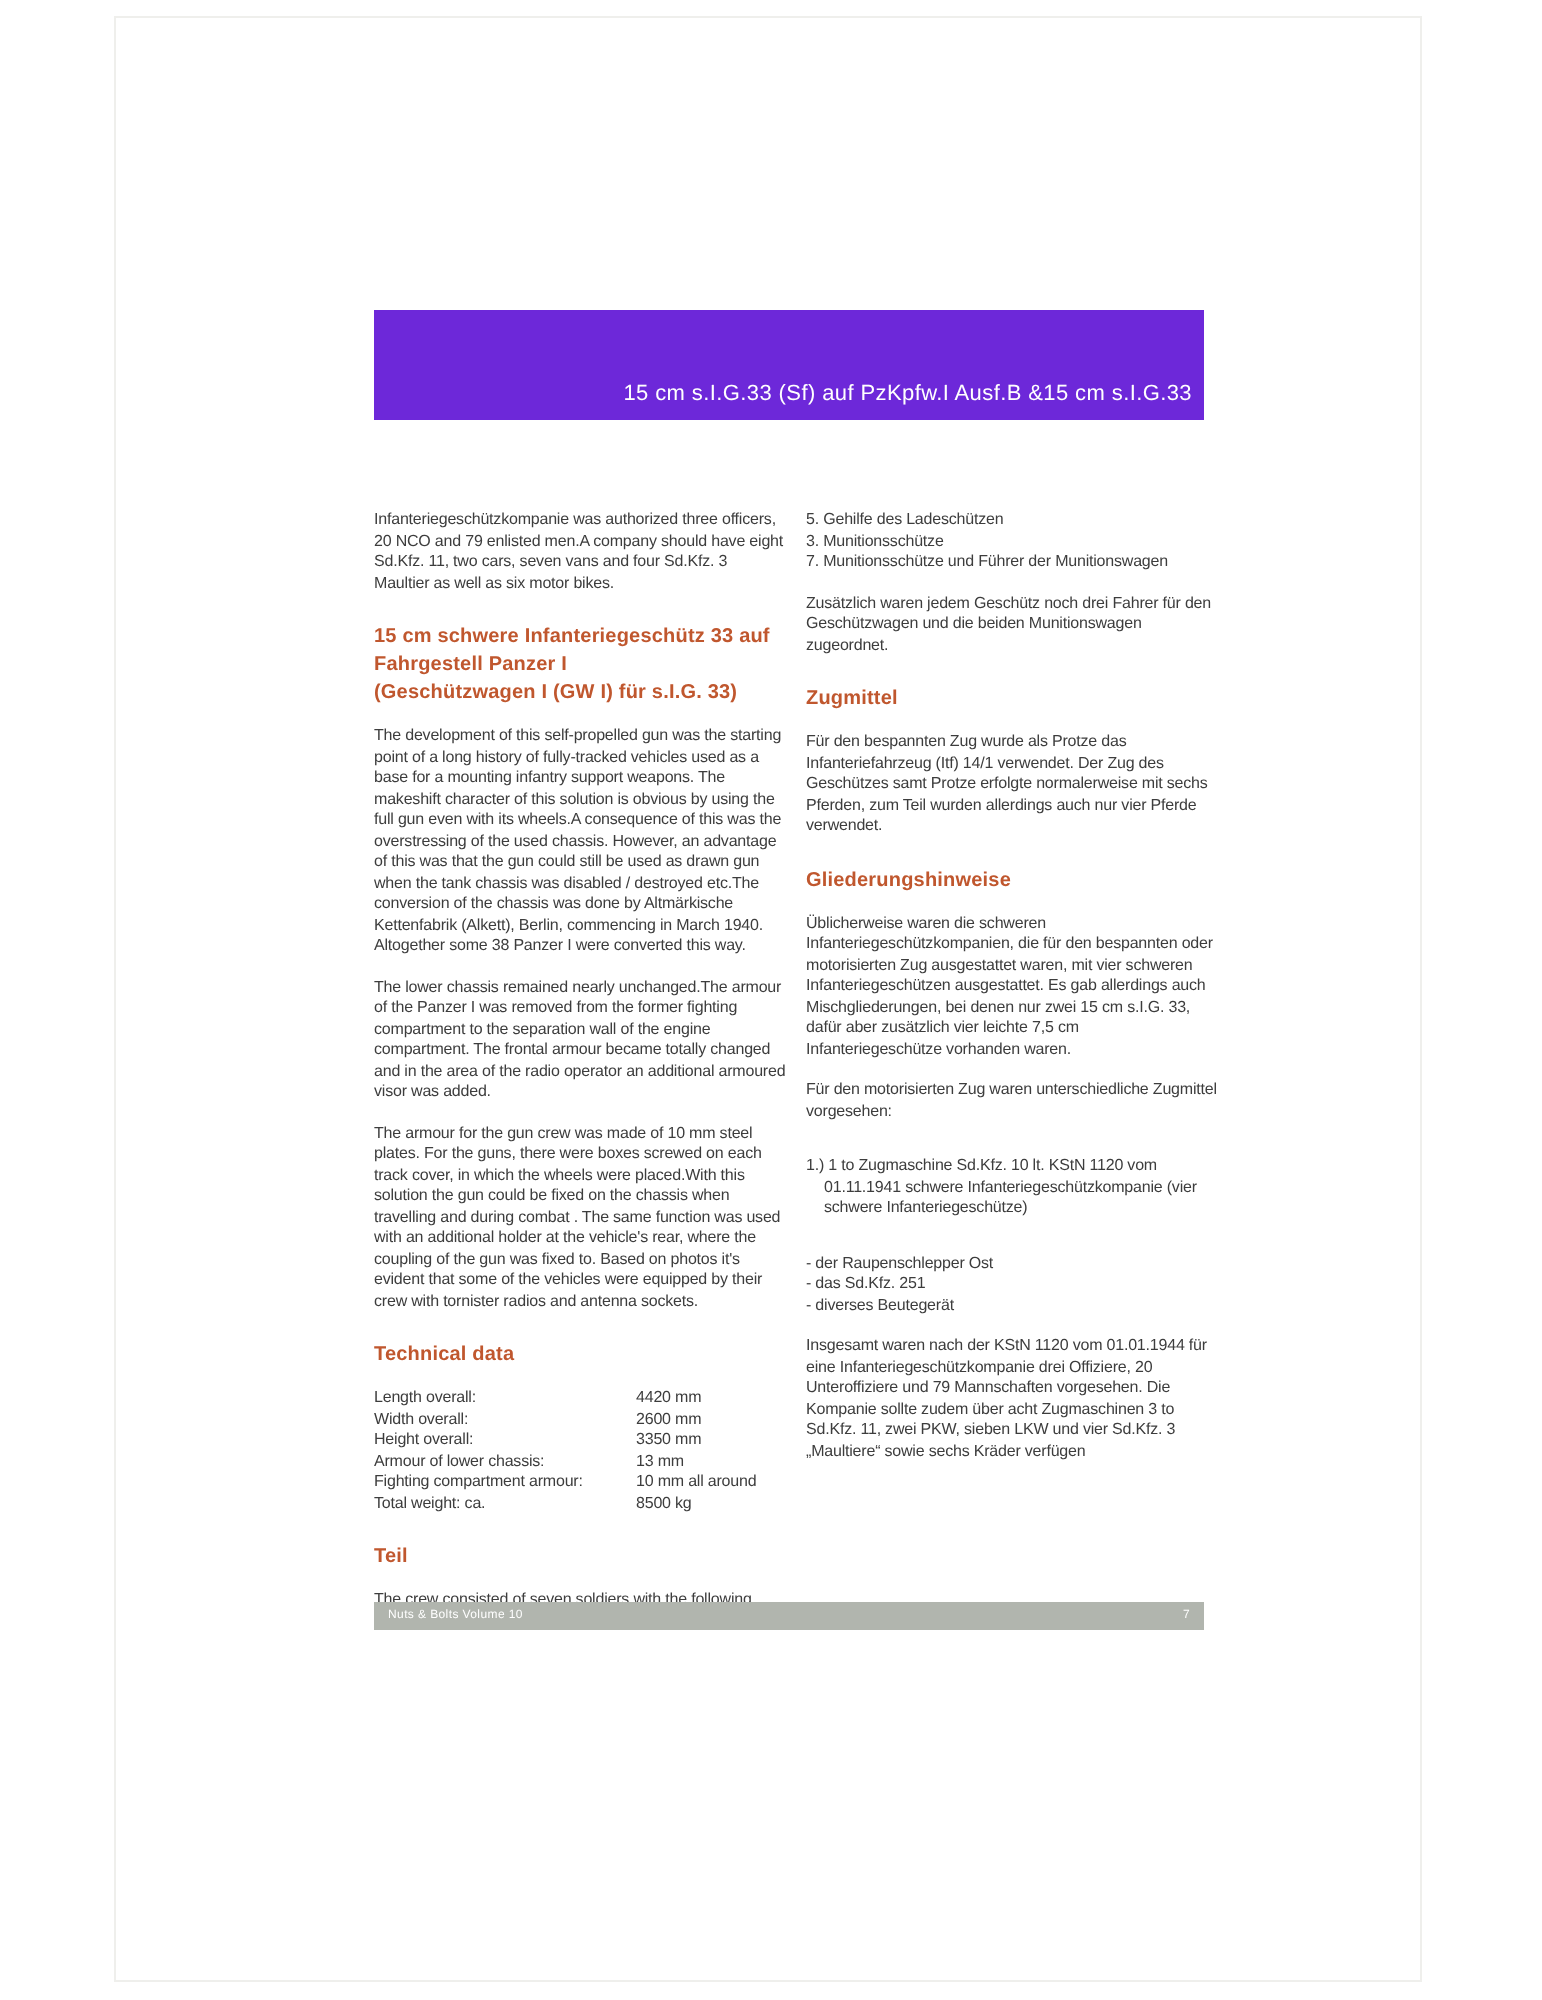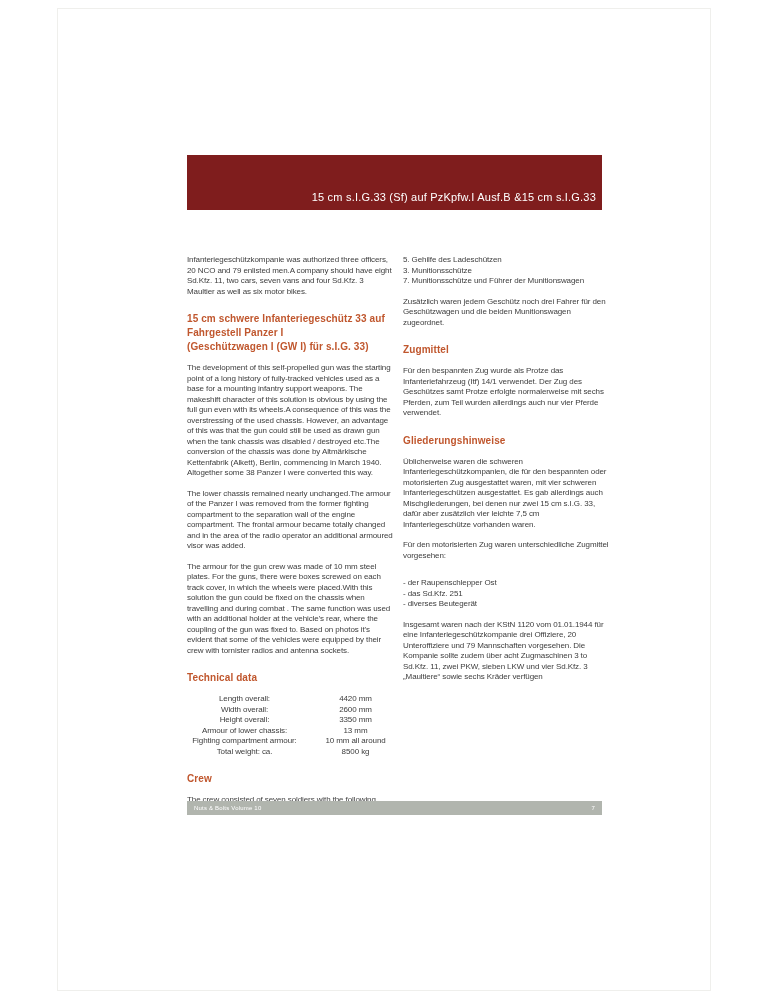--- a/index.html
+++ b/index.html
@@ -23,21 +23,21 @@
     height: 983px;
     border: 1px solid #efefec;
     box-sizing: border-box;
   }
   .header-bar {
     position: absolute;
     left: 187px;
     top: 155px;
     width: 415px;
     height: 55px;
-    background: #7f1d1d;
+    background: #6d28d9;
   }
   .header-title {
     position: absolute;
     right: 6px;
     bottom: 7px;
     color: #ffffff;
     font-size: 11px;
     letter-spacing: 0.2px;
     white-space: nowrap;
   }
@@ -71,21 +71,20 @@
     letter-spacing: 0.1px;
   }
   .col > :first-child { margin-top: 0; }
   .tech-table { margin: 0 0 10px 0; }
   .tech-row {
     display: flex;
     font-size: 8px;
     line-height: 10.5px;
     letter-spacing: -0.1px;
     color: #3d3d3d;
-    text-align: center;
   }
   .tech-label { width: 115px; flex: 0 0 115px; }
   .tech-value { flex: 1; margin-left: 16px; }
   .list-block { margin: 17px 0 10px 0; }
   .list-line { }
   .hang {
     padding-left: 9px;
     text-indent: -9px;
   }
   .footer-bar {
@@ -154,41 +153,42 @@
         <div class="tech-row">
           <span class="tech-label">Fighting compartment armour:</span>
           <span class="tech-value">10 mm all around</span>
         </div>
         <div class="tech-row">
           <span class="tech-label">Total weight: ca.</span>
           <span class="tech-value">8500 kg</span>
         </div>
       </div>
 
-      <h2 class="heading">Crew</h2>
+      <h2 class="heading">Teil</h2>
       <p class="body">The crew consisted of seven soldiers with the following tasks:</p>
     </div>
 
     <div class="col">
       <div class="body list-block">
         <div class="list-line">5. Gehilfe des Ladeschützen</div>
         <div class="list-line">3. Munitionsschütze</div>
         <div class="list-line">7. Munitionsschütze und Führer der Munitionswagen</div>
       </div>
 
       <p class="body">Zusätzlich waren jedem Geschütz noch drei Fahrer für den Geschützwagen und die beiden Munitionswagen zugeordnet.</p>
 
       <h2 class="heading">Zugmittel</h2>
       <p class="body">Für den bespannten Zug wurde als Protze das Infanteriefahrzeug (Itf) 14/1 verwendet. Der Zug des Geschützes samt Protze erfolgte normalerweise mit sechs Pferden, zum Teil wurden allerdings auch nur vier Pferde verwendet.</p>
 
       <h2 class="heading">Gliederungshinweise</h2>
       <p class="body">Üblicherweise waren die schweren Infanteriegeschützkompanien, die für den bespannten oder motorisierten Zug ausgestattet waren, mit vier schweren Infanteriegeschützen ausgestattet. Es gab allerdings auch Mischgliederungen, bei denen nur zwei 15 cm s.I.G. 33, dafür aber zusätzlich vier leichte 7,5 cm Infanteriegeschütze vorhanden waren.</p>
       <p class="body">Für den motorisierten Zug waren unterschiedliche Zugmittel vorgesehen:</p>
 
       <div class="body list-block">
+        <div class="hang">1.) 1 to Zugmaschine Sd.Kfz. 10 lt. KStN 1120 vom 01.11.1941 schwere Infanteriegeschützkompanie (vier schwere Infanteriegeschütze)</div>
       </div>
 
 
       <div class="body list-block">
         <div class="list-line">- der Raupenschlepper Ost</div>
         <div class="list-line">- das Sd.Kfz. 251</div>
         <div class="list-line">- diverses Beutegerät</div>
       </div>
 
       <p class="body">Insgesamt waren nach der KStN 1120 vom 01.01.1944 für eine Infanteriegeschützkompanie drei Offiziere, 20 Unteroffiziere und 79 Mannschaften vorgesehen. Die Kompanie sollte zudem über acht Zugmaschinen 3 to Sd.Kfz. 11, zwei PKW, sieben LKW und vier Sd.Kfz. 3 „Maultiere“ sowie sechs Kräder verfügen</p>

